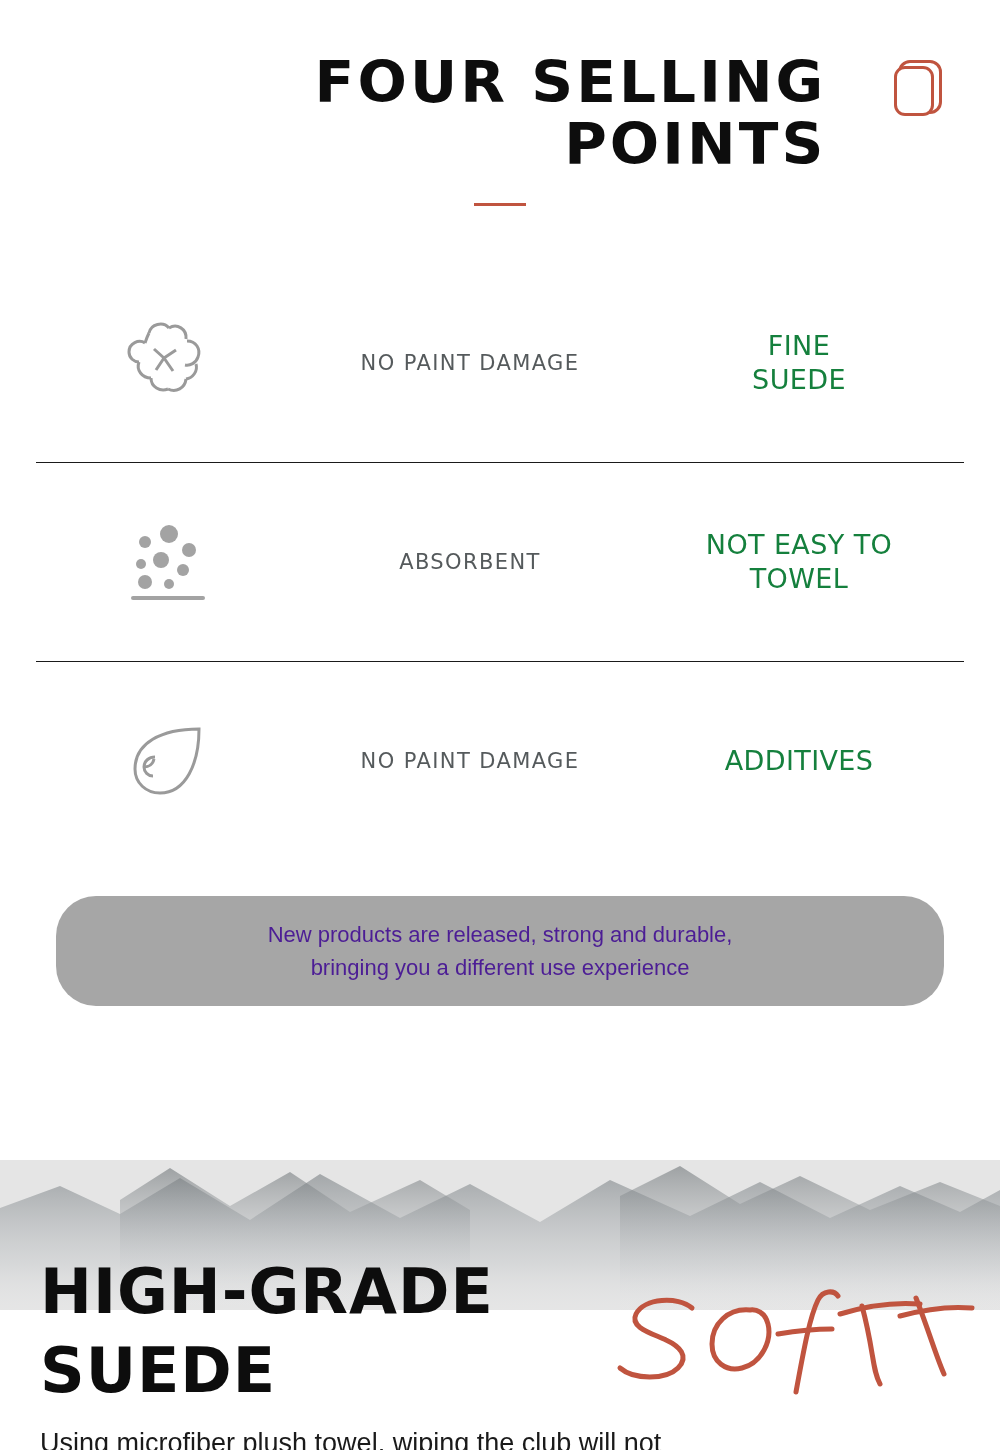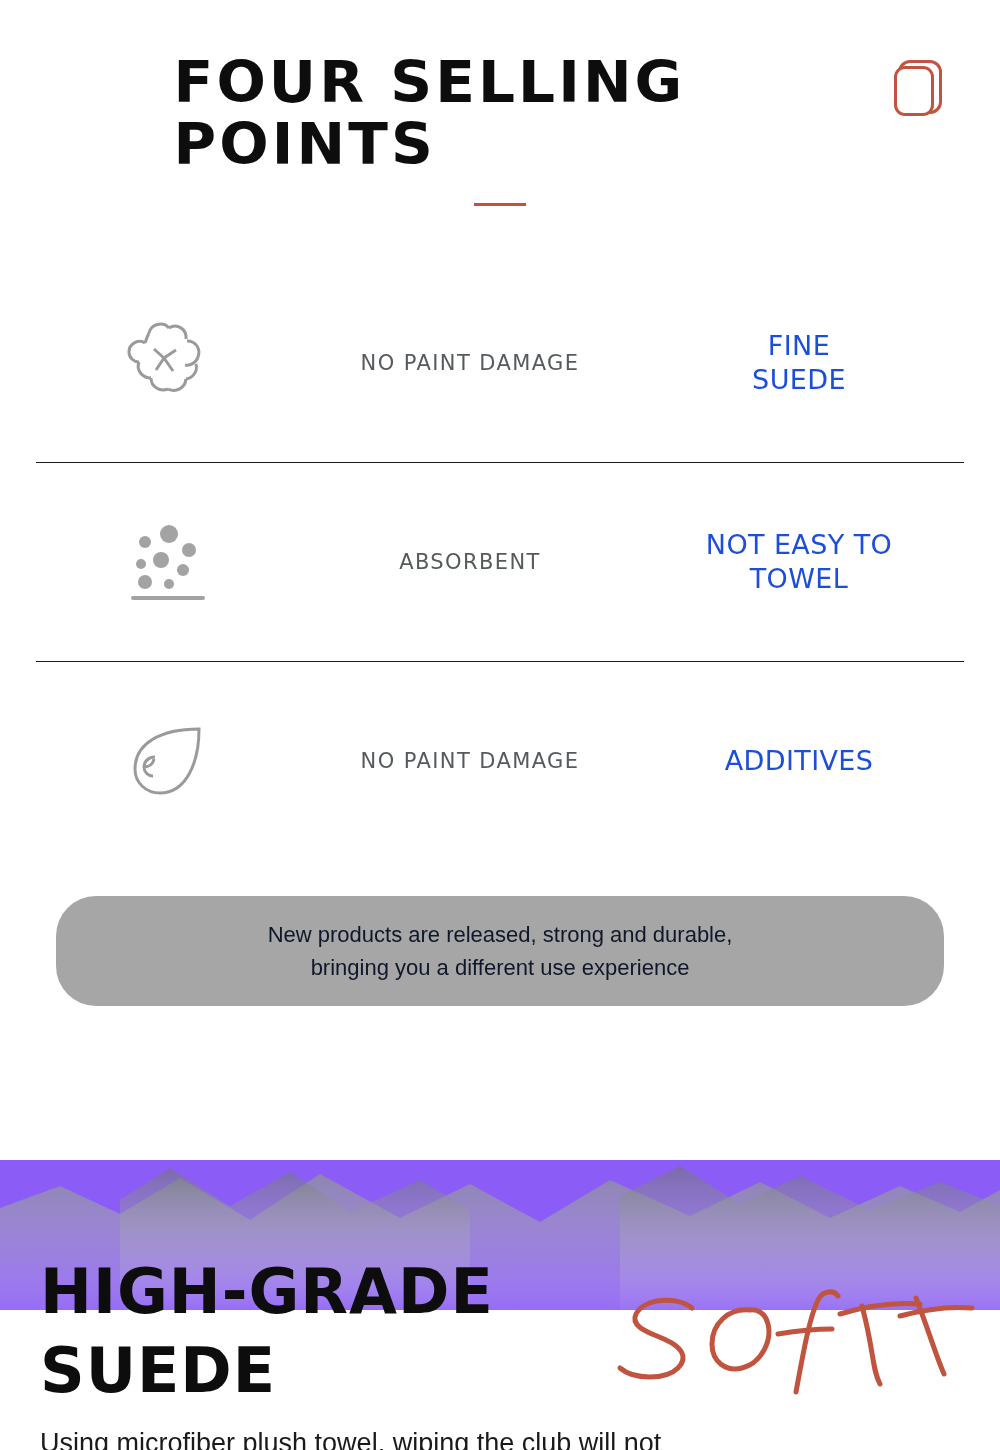--- a/index.html
+++ b/index.html
@@ -12,21 +12,21 @@
     background: #ffffff;
     font-family: "Liberation Sans", sans-serif;
     overflow: hidden;
     position: relative;
   }
 
   
   .header {
     position: relative;
     padding-top: 52px;
-    text-align: left;
+    text-align: right;
   }
   .title {
     font-family: "DejaVu Sans", sans-serif;
     font-weight: 700;
     font-size: 57px;
     letter-spacing: 3px;
     line-height: 1.08;
     color: #0d0d0d;
     margin: 0 auto;
     width: 640px;
@@ -95,54 +95,54 @@
     text-align: center;
     color: #555a5c;
     font-size: 21px;
     letter-spacing: 1.4px;
     font-family: "DejaVu Sans", sans-serif;
   }
   .f-right {
     width: 320px;
     flex: 0 0 320px;
     text-align: center;
-    color: #1d4ed8;
+    color: #15803d;
     font-size: 27px;
     line-height: 1.28;
     letter-spacing: 0.4px;
     font-family: "DejaVu Sans", sans-serif;
     padding-right: 10px;
     box-sizing: border-box;
   }
   .f-right .l2 { display: block; }
 
   
   .banner {
     margin: 36px 56px 0;
     background: #a6a6a6;
     border-radius: 40px;
-    color: #0f172a;
+    color: #4c1d95;
     text-align: center;
     font-size: 22px;
     line-height: 1.5;
     padding: 22px 40px;
     box-sizing: border-box;
     font-family: "Liberation Sans", sans-serif;
   }
   .banner .l2 { display: block; }
 
   
   .bottom {
     position: absolute;
     left: 0;
     top: 1160px;
     width: 1000px;
     height: 290px;
     overflow: hidden;
-    background: #8b5cf6;
+    background: #e5e5e5;
   }
   .ink {
     position: absolute;
     left: 0;
     top: 0;
     width: 1000px;
     height: 290px;
   }
   .bottom-title {
     position: absolute;

